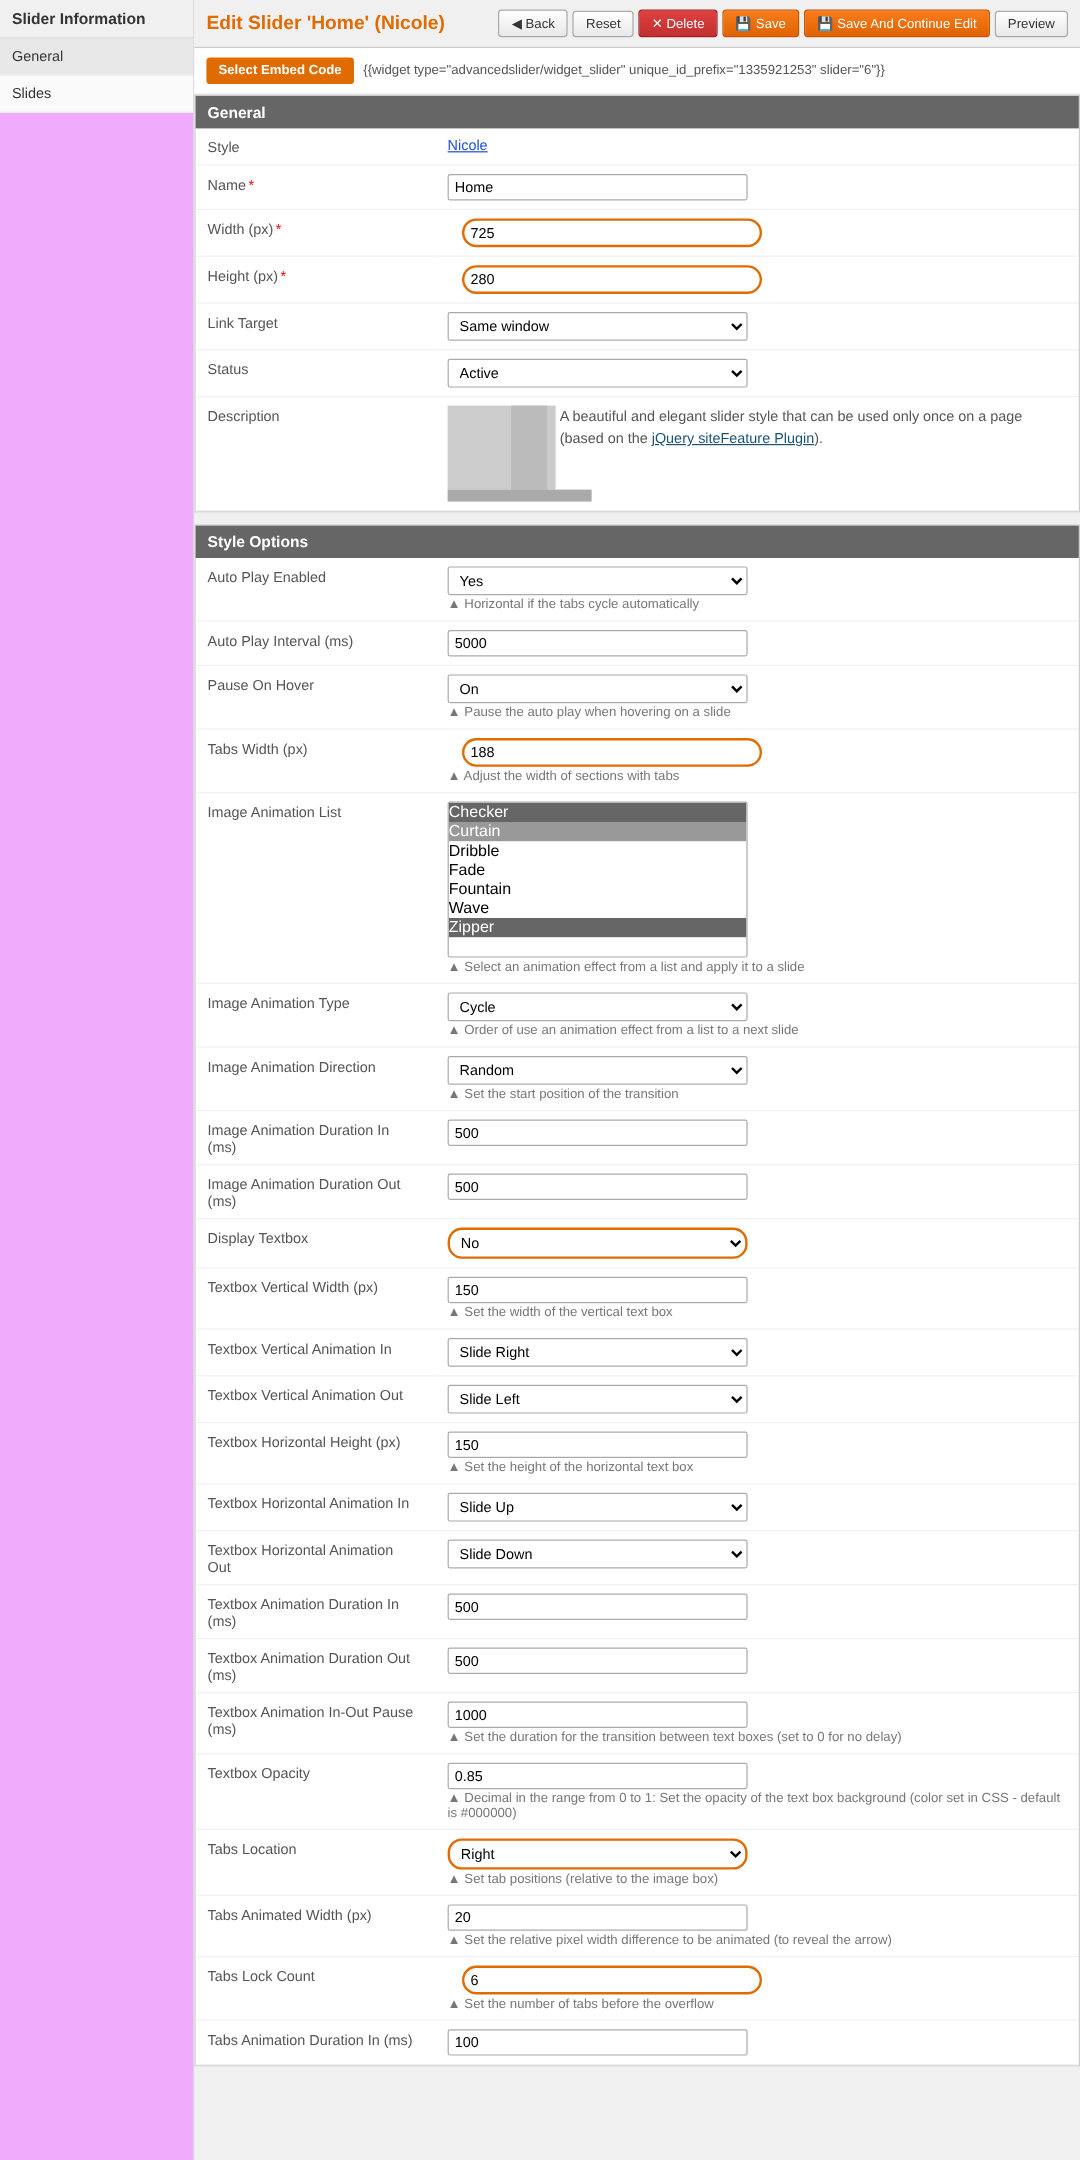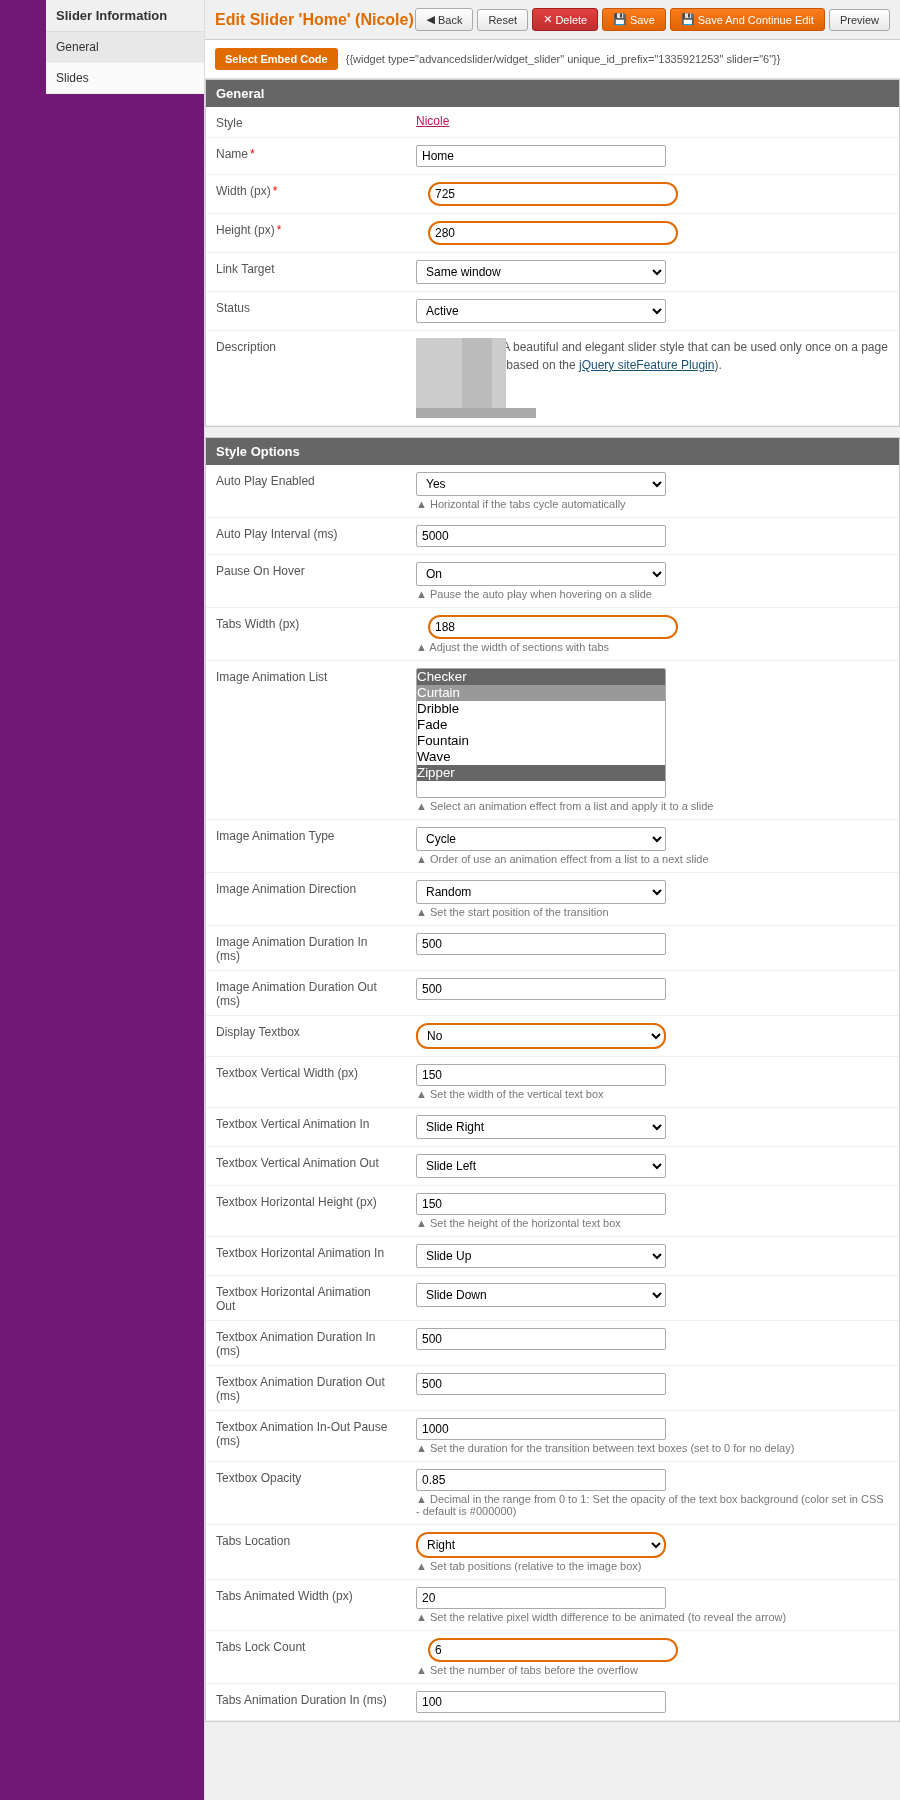--- a/index.html
+++ b/index.html
@@ -1,21 +1,21 @@
 <!DOCTYPE html>
 <html><head>
   <meta charset="utf-8">
   <style>
     * { box-sizing: border-box; margin: 0; padding: 0; }
     body { font-family: Arial, sans-serif; font-size: 12px; background: #f5f5f5; color: #333; }
     
     .layout { display: flex; min-height: 1800px; }
     
     
-    .sidebar { width: 205px; background: #701a75; border-right: 1px solid #ddd; flex-shrink: 0; padding-left: 46px; }
+    .sidebar { width: 162px; background: #f0abfc; border-right: 1px solid #ddd; flex-shrink: 0; }
     .sidebar-title { background: #f0f0f0; padding: 8px 10px; font-weight: bold; font-size: 13px; border-bottom: 1px solid #ddd; }
     .sidebar-item { padding: 8px 10px; border-bottom: 1px solid #eee; cursor: pointer; background: #fafafa; }
     .sidebar-item.active { background: #e8e8e8; }
     
     
     .main { flex: 1; padding: 0; background: #f0f0f0; }
     
     
     .page-header { padding: 8px 10px; background: #f0f0f0; border-bottom: 1px solid #ccc; display: flex; align-items: center; justify-content: space-between; }
     .page-title { color: #e06b00; font-size: 16px; font-weight: bold; }
@@ -40,21 +40,21 @@
     .form-table tr { border-bottom: 1px solid #f0f0f0; }
     .form-table td { padding: 7px 10px; vertical-align: top; }
     .form-table td:first-child { width: 200px; color: #555; padding-right: 15px; }
     .form-table td.label { font-size: 12px; padding-top: 9px; }
     
     .form-input { width: 250px; padding: 3px 5px; border: 1px solid #aaa; border-radius: 2px; font-size: 12px; }
     .form-input.highlighted { border: 2px solid #e06b00; border-radius: 12px; background: #fff; margin-left: 12px; }
     .form-select { width: 250px; padding: 3px 5px; border: 1px solid #aaa; border-radius: 2px; font-size: 12px; background: #fff; }
     .form-select.highlighted { border: 2px solid #e06b00; border-radius: 12px; }
     
-    .form-value { color: #be185d; font-size: 12px; text-decoration: underline; }
+    .form-value { color: #1d4ed8; font-size: 12px; text-decoration: underline; }
     
     .hint { font-size: 11px; color: #777; margin-top: 2px; }
     .hint::before { content: "▲ "; }
     
     
     .desc-area { display: flex; gap: 10px; align-items: flex-start; }
     .desc-text { font-size: 12px; color: #555; line-height: 1.5; }
     .desc-text a { color: #1a5276; }
     
     

